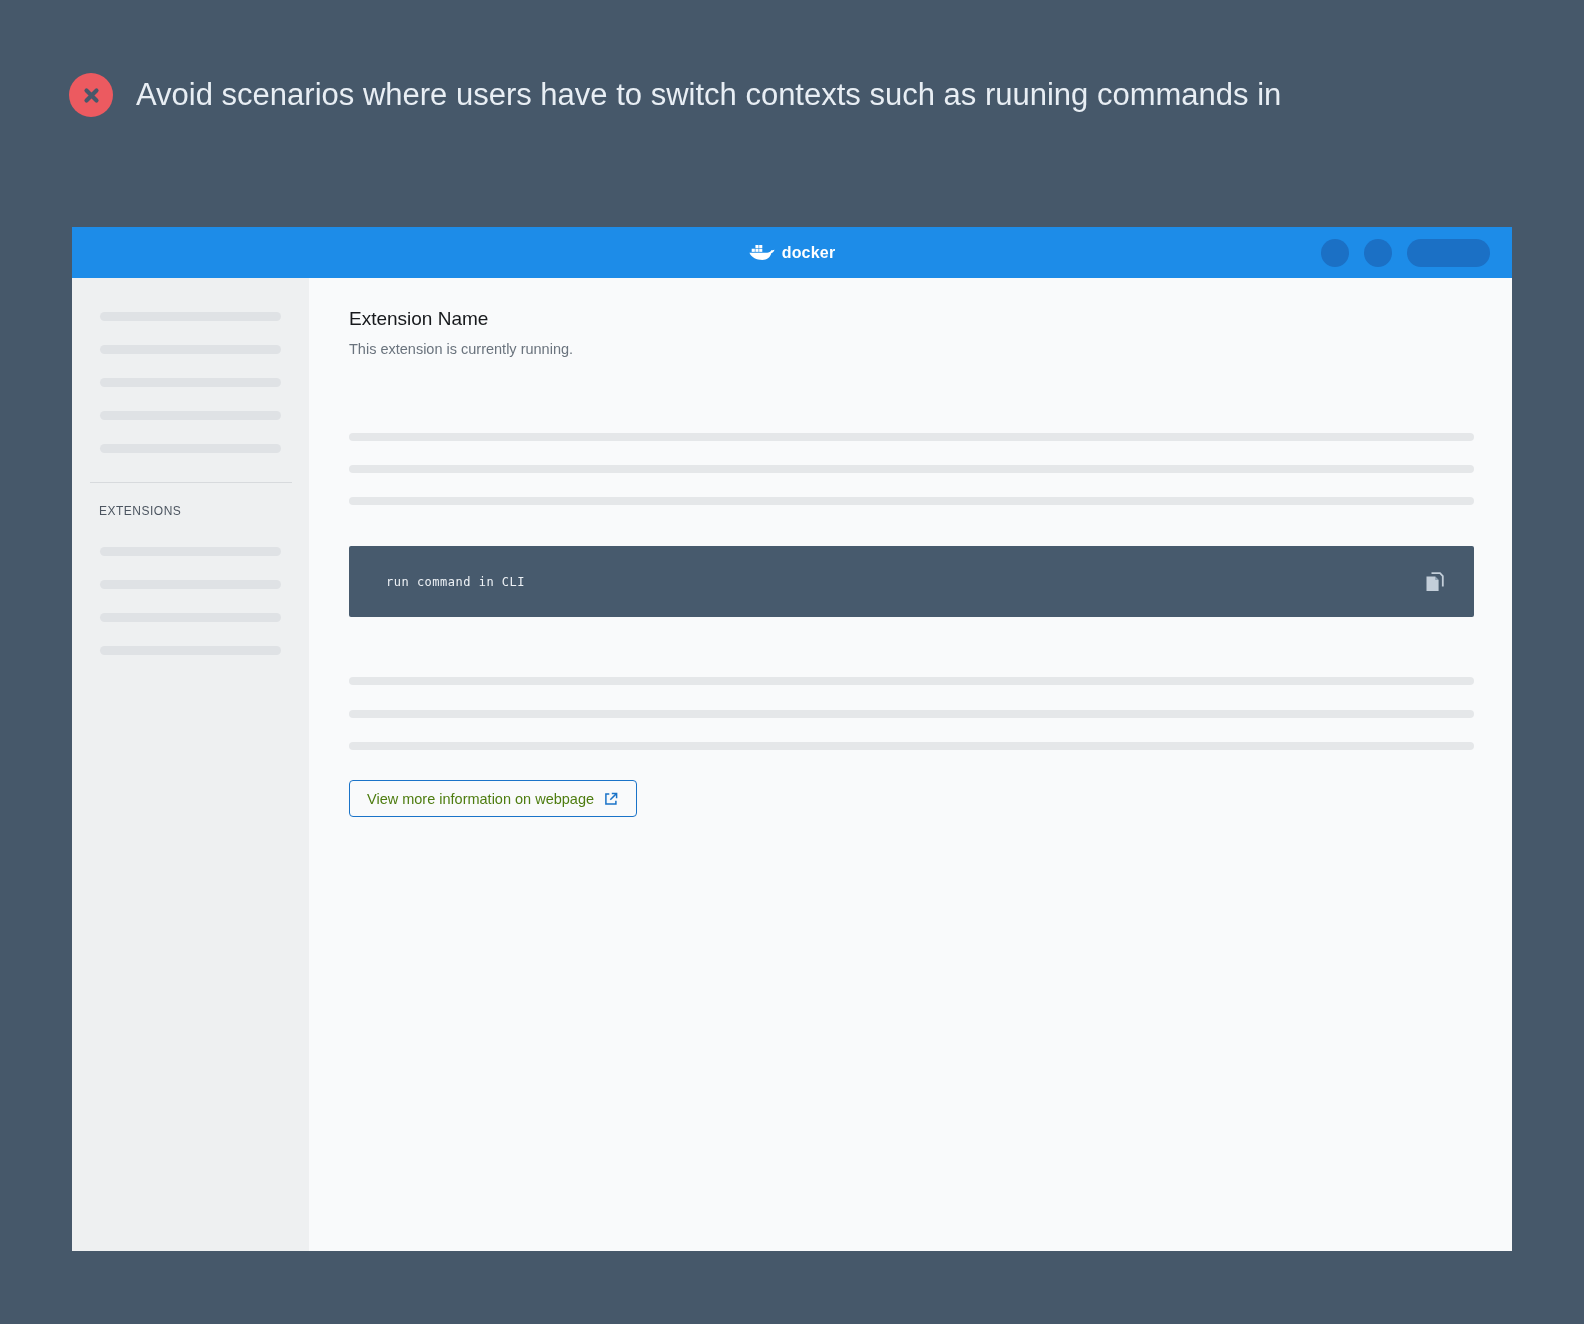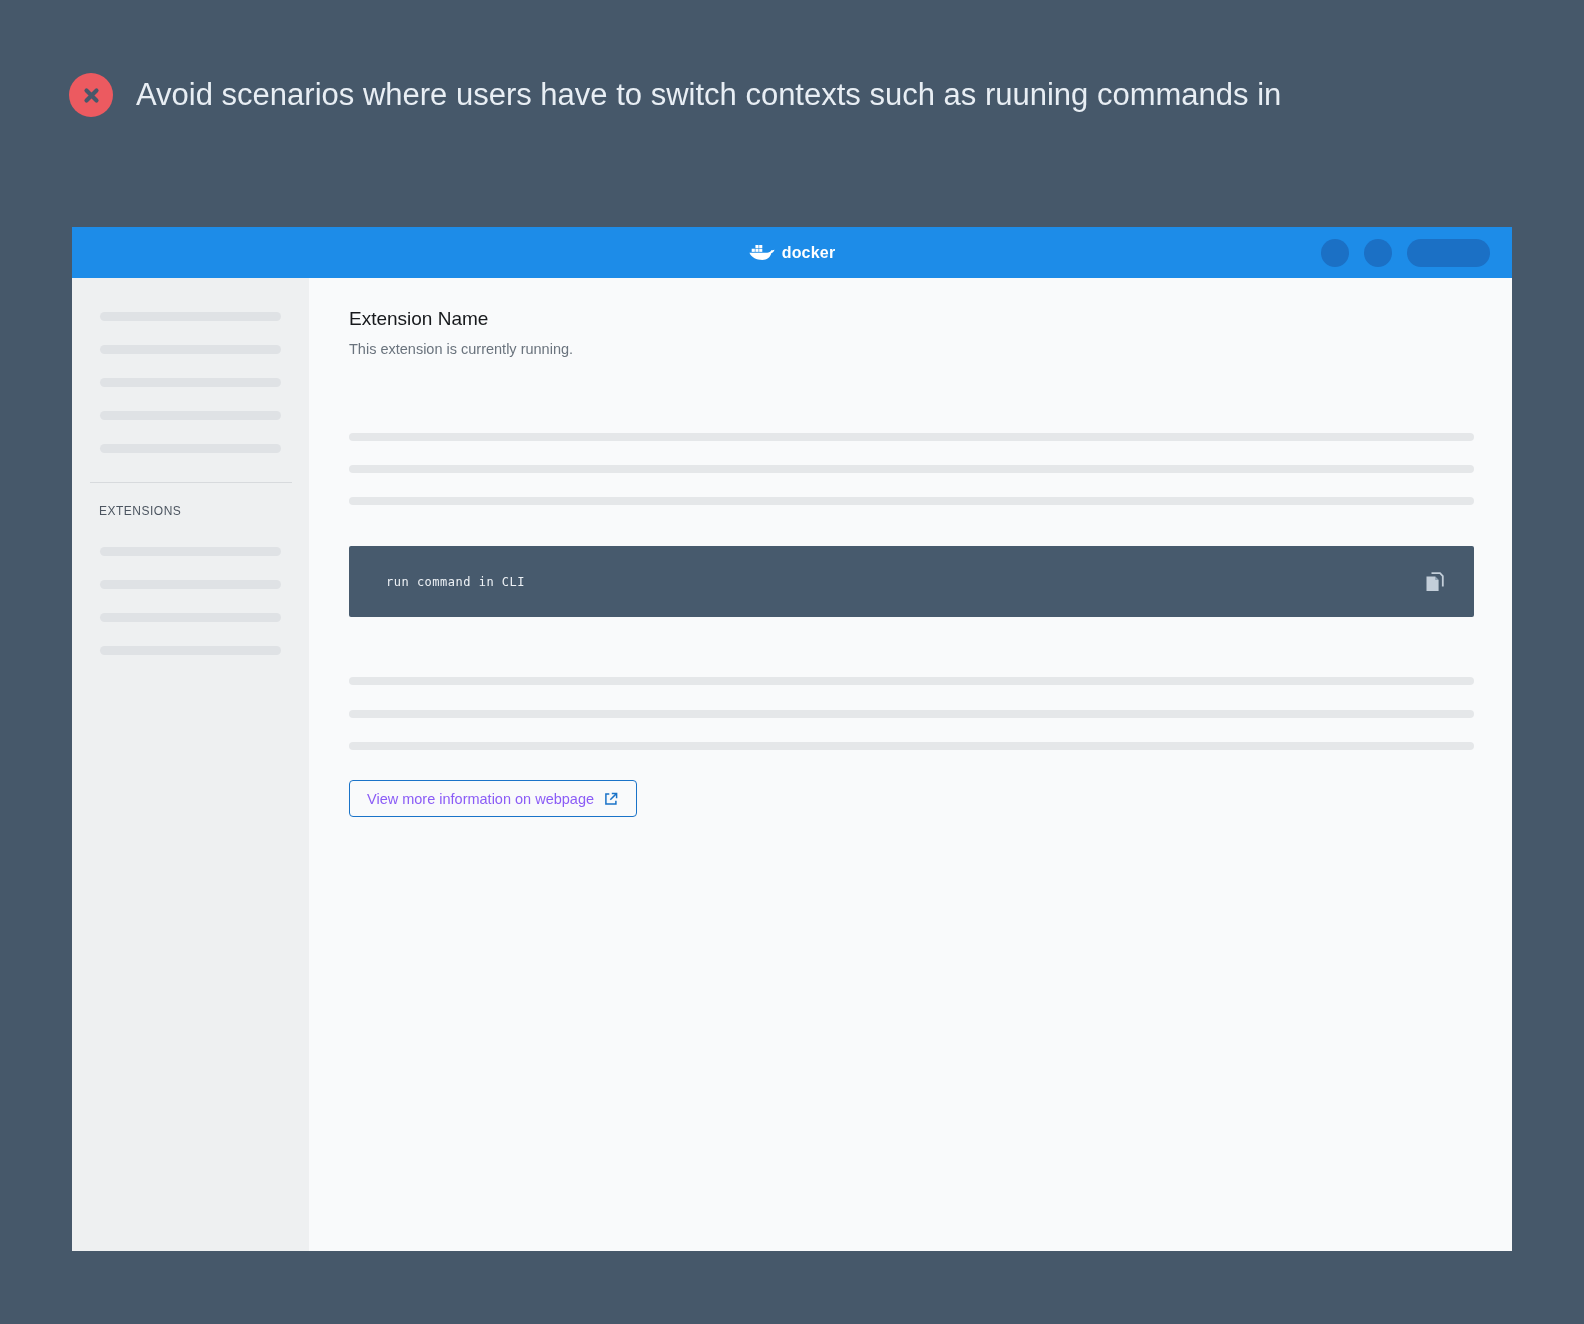--- a/index.html
+++ b/index.html
@@ -75,21 +75,21 @@
   .copy-btn {
     position:absolute; right:27px; top:50%; transform:translateY(-50%);
     width:26px; height:26px; display:flex; align-items:center; justify-content:center;
     cursor:pointer; background:transparent; border:none;
   }
 
   .link-button {
     position:absolute; left:40px; top:502px; height:37px;
     display:inline-flex; align-items:center; gap:9px; padding:0 17px;
     background:transparent; border:1px solid #1a73c8; border-radius:4px;
-    color:#8b5cf6; font-size:14.5px; font-family:"Liberation Sans", sans-serif;
+    color:#4d7c0f; font-size:14.5px; font-family:"Liberation Sans", sans-serif;
     cursor:pointer;
   }
 </style>
 </head>
 <body>
 
 <div class="page">
 
   <div class="annotation">
     <div class="x-badge">

